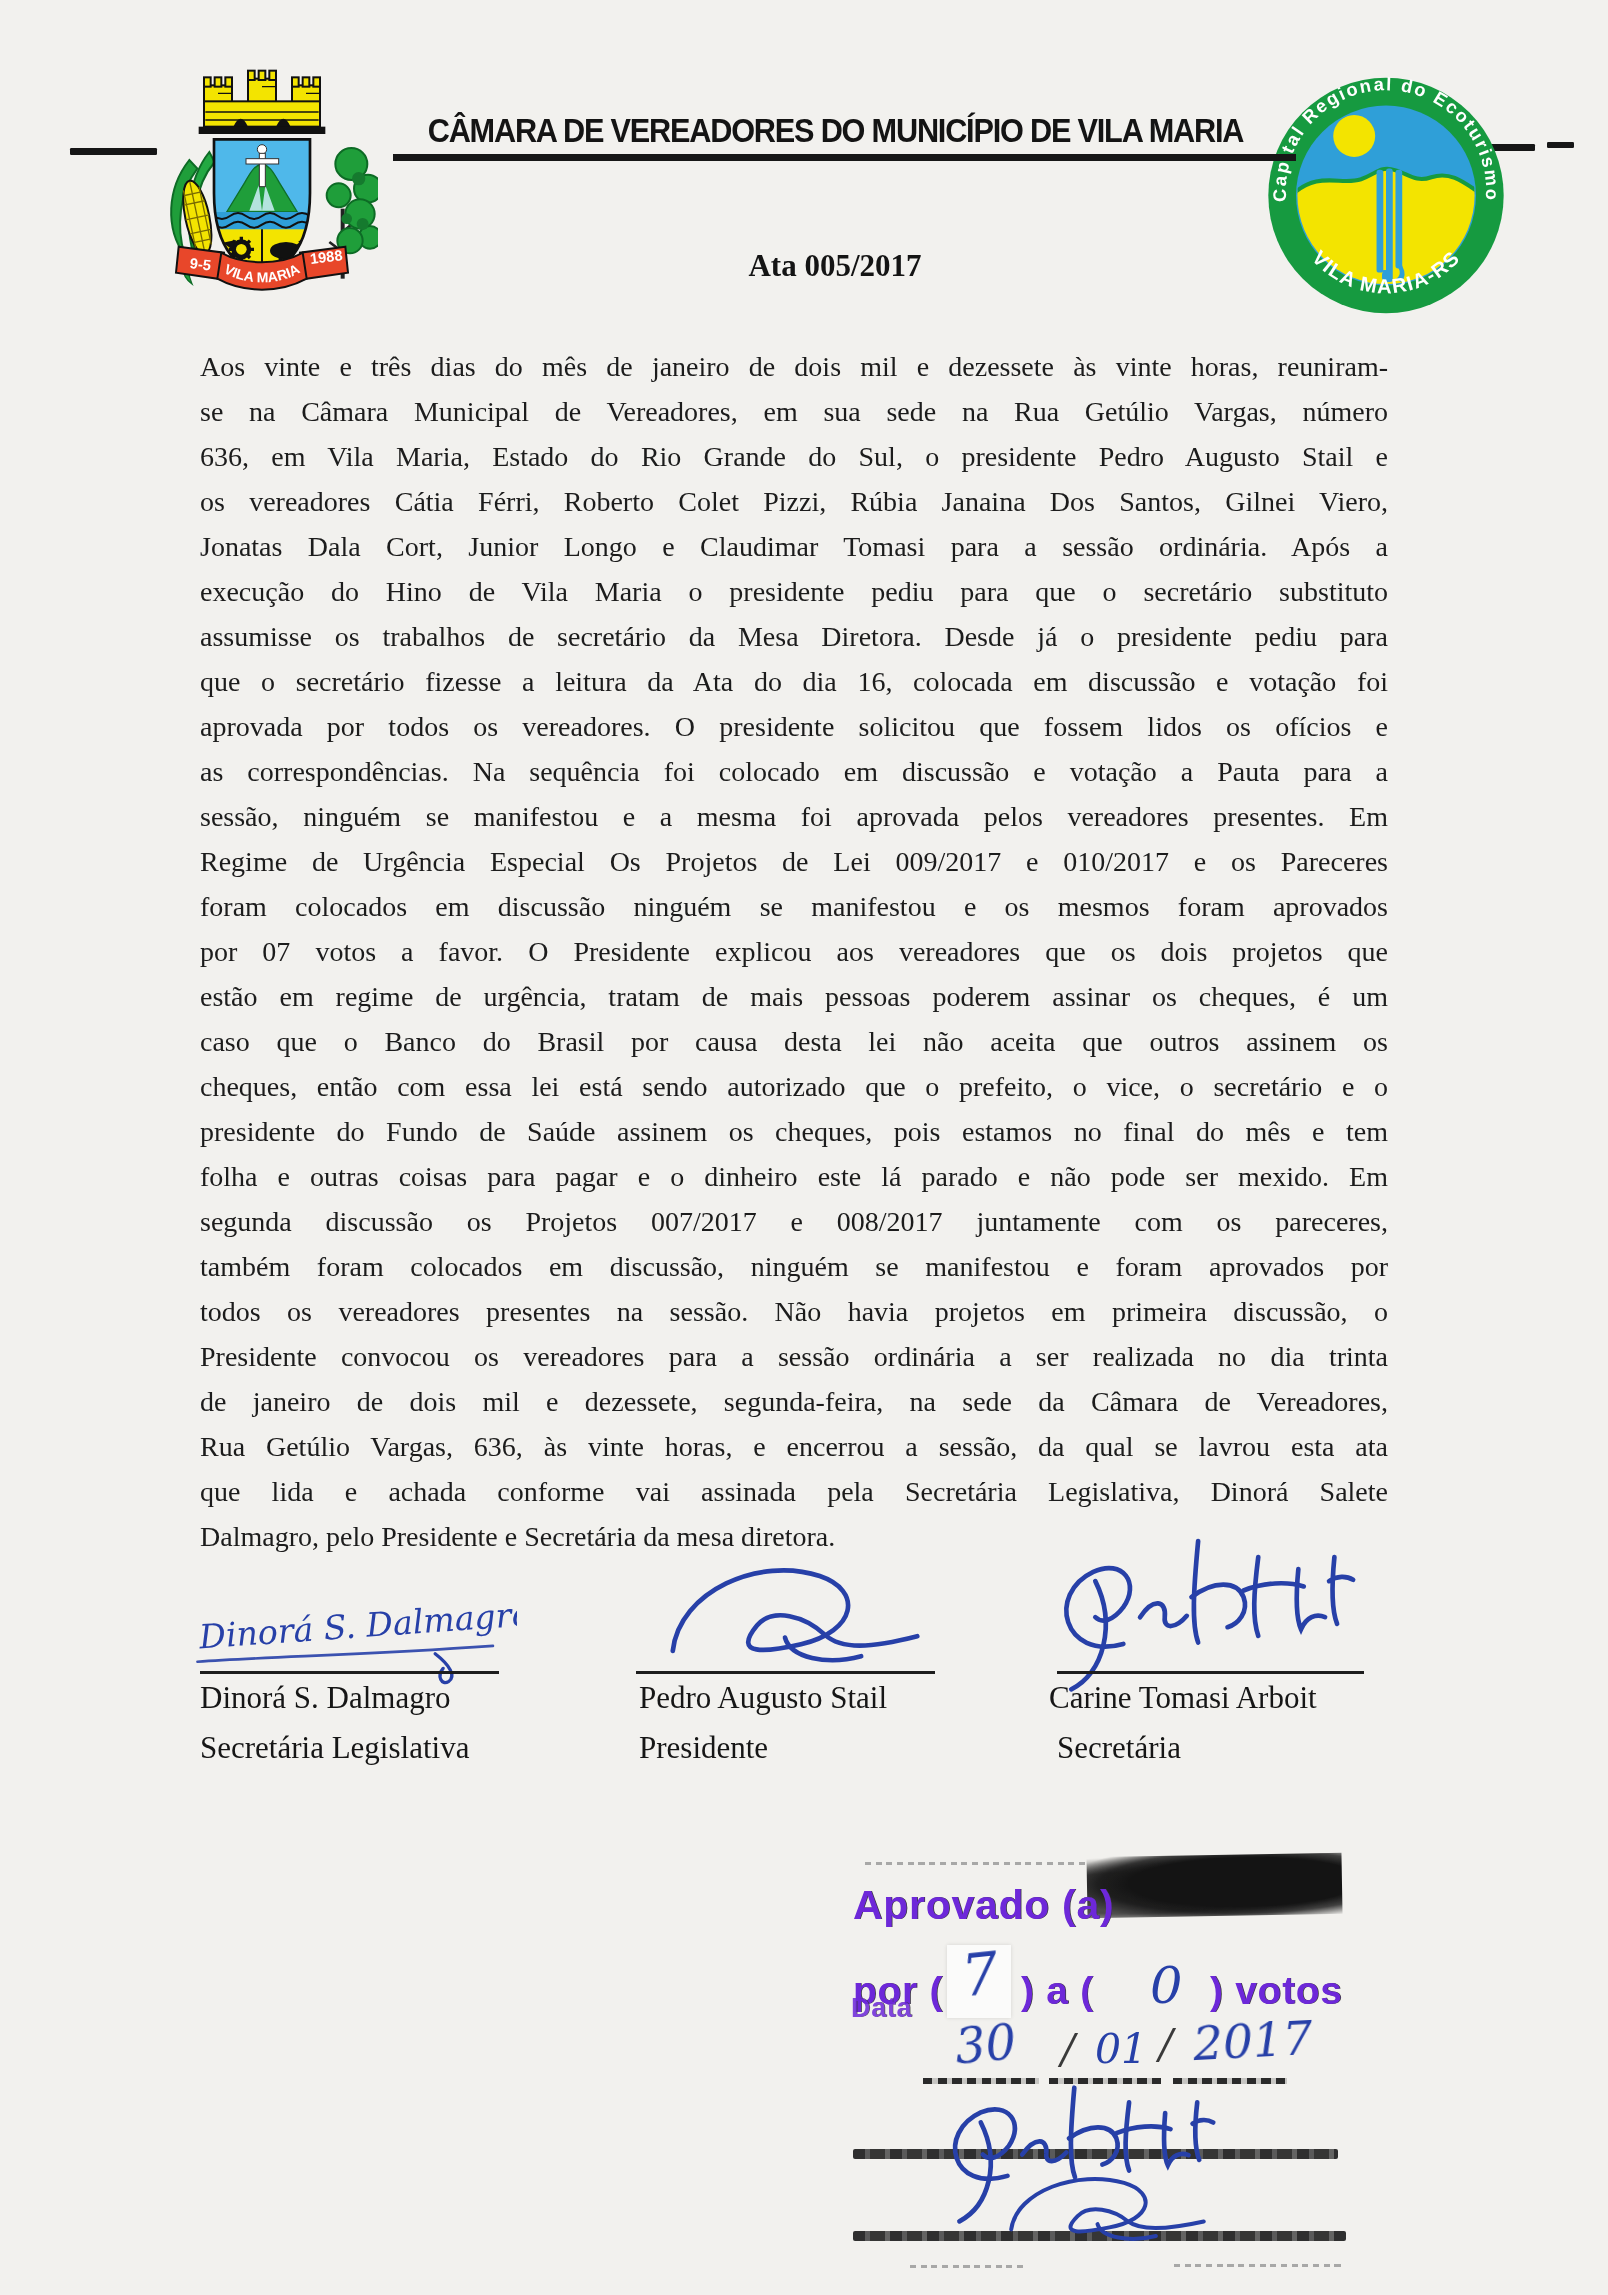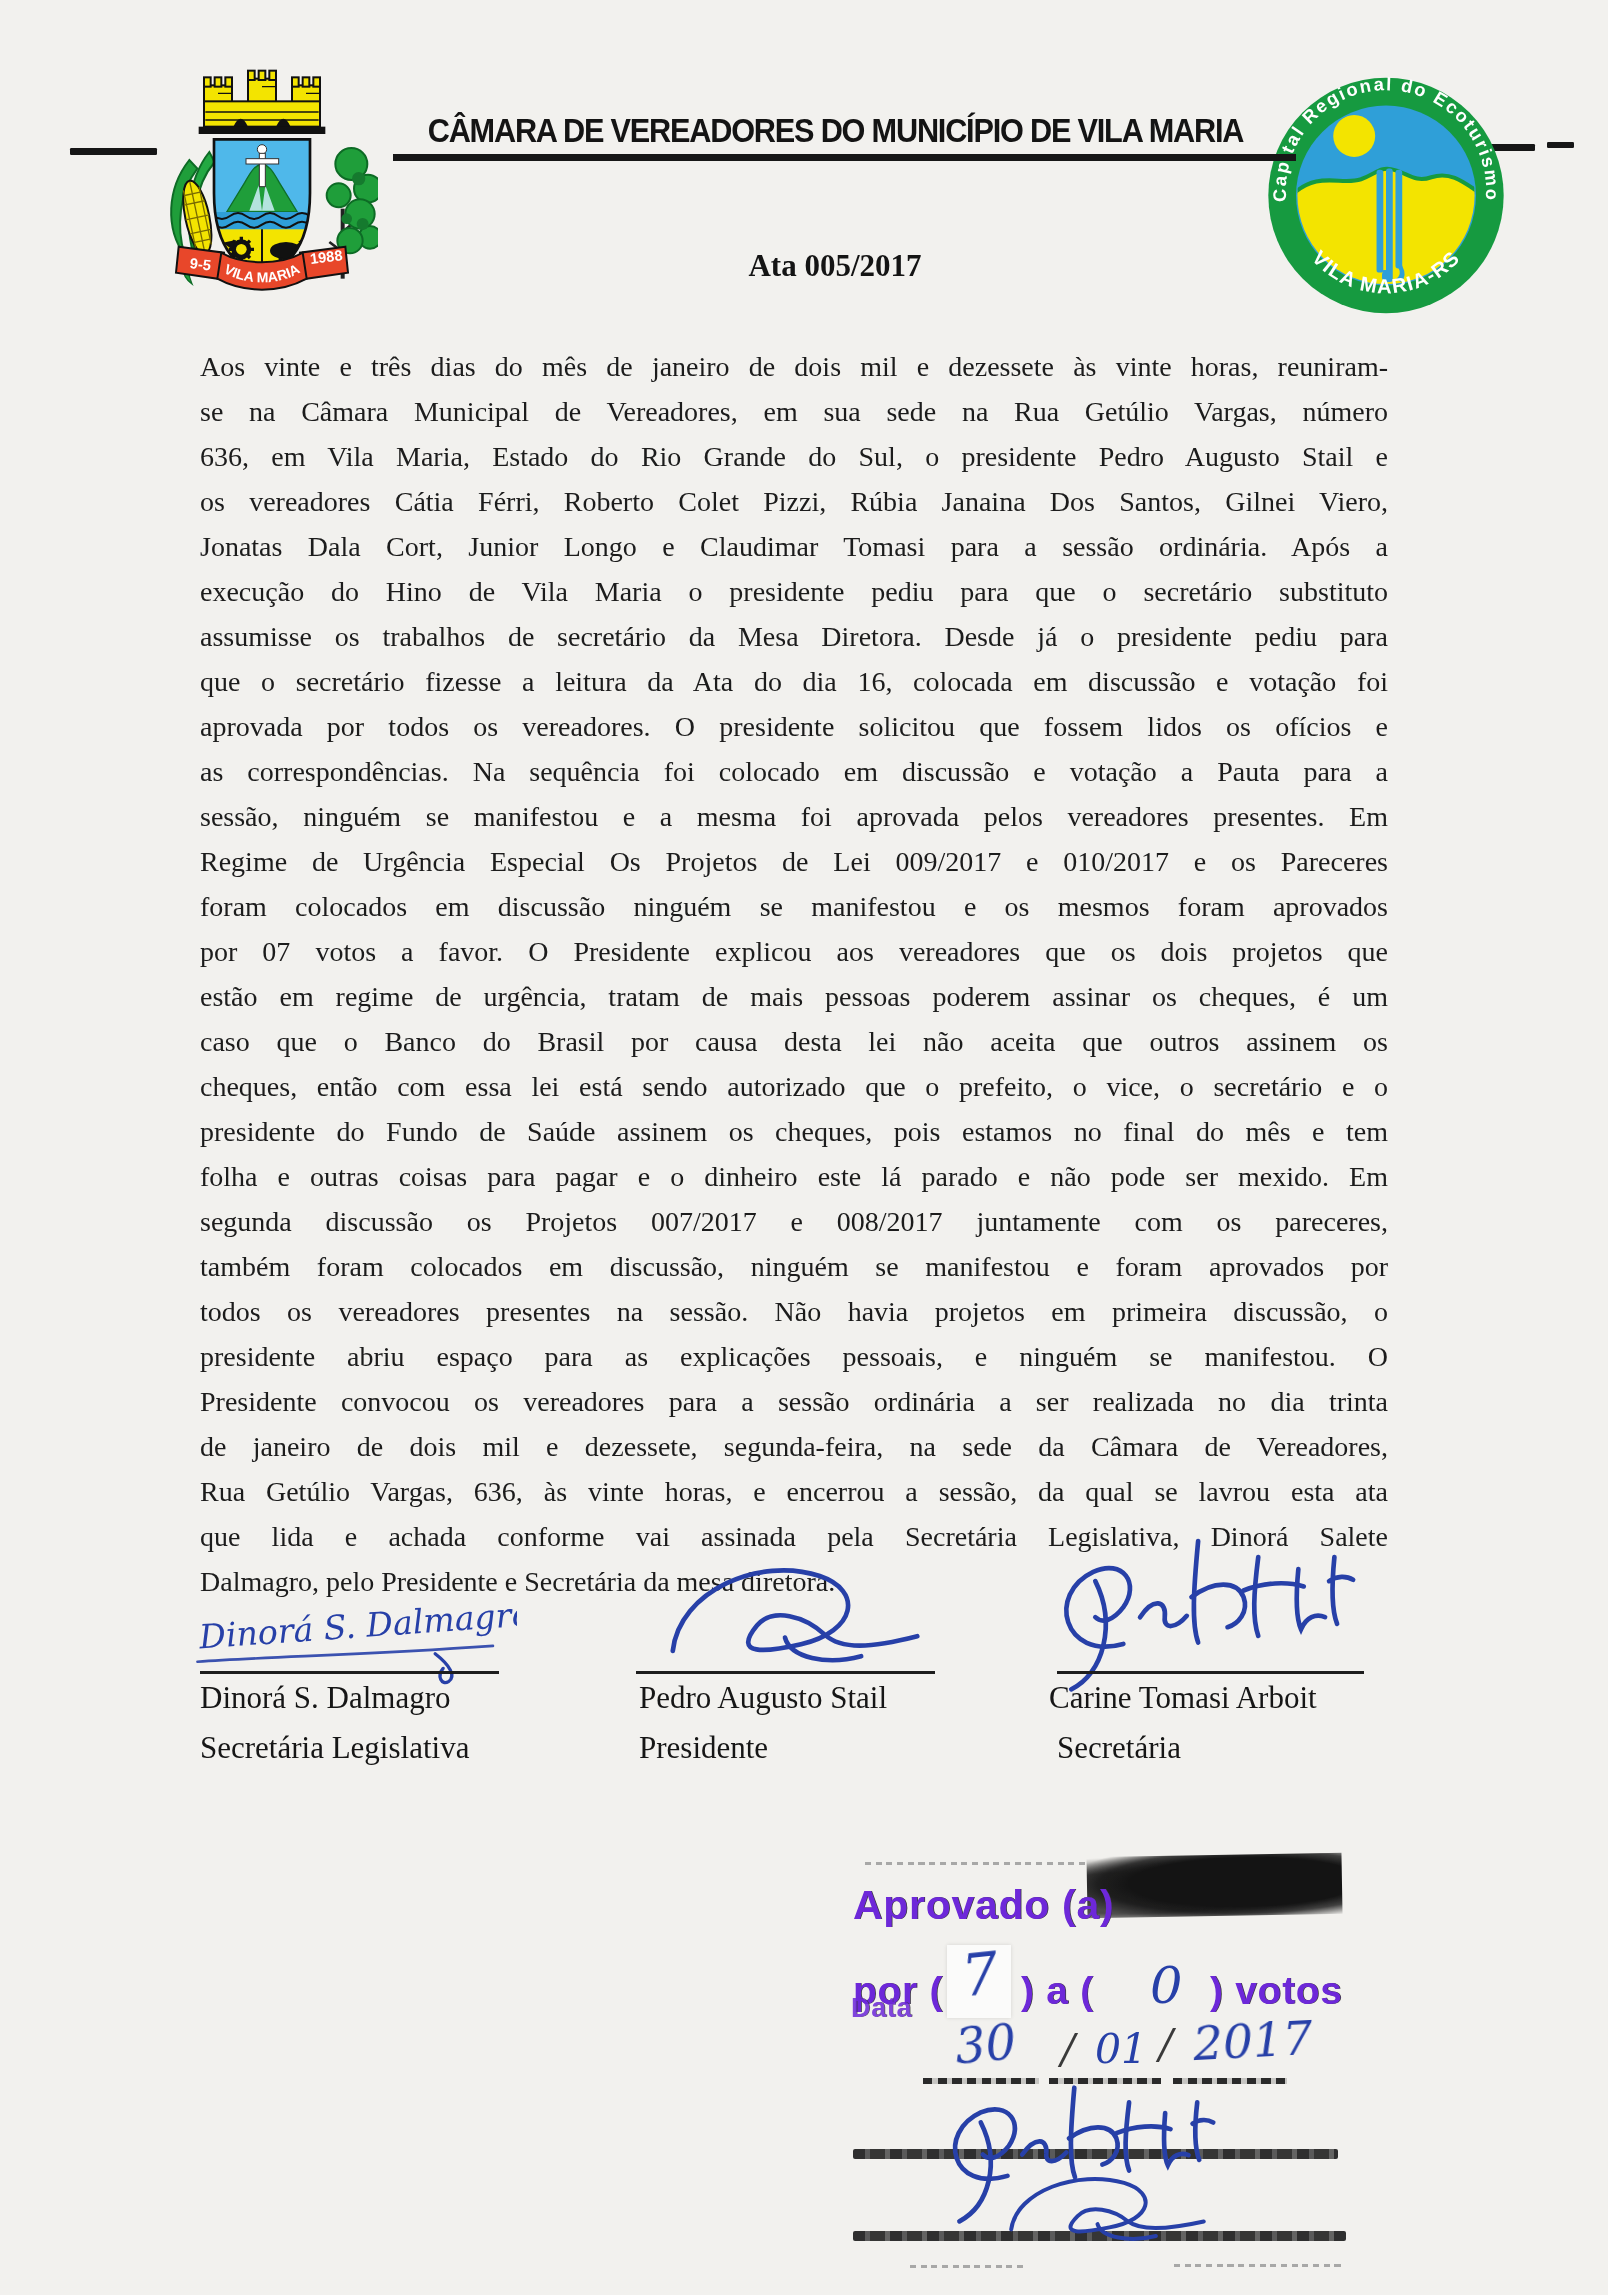--- a/index.html
+++ b/index.html
@@ -215,21 +215,20 @@
     <div class="bline">foram colocados em discussão ninguém se manifestou e os mesmos foram aprovados</div>
     <div class="bline">por 07 votos a favor. O Presidente explicou aos vereadores que os dois projetos que</div>
     <div class="bline">estão em regime de urgência, tratam de mais pessoas poderem assinar os cheques, é um</div>
     <div class="bline">caso que o Banco do Brasil por causa desta lei não aceita que outros assinem os</div>
     <div class="bline">cheques, então com essa lei está sendo autorizado que o prefeito, o vice, o secretário e o</div>
     <div class="bline">presidente do Fundo de Saúde assinem os cheques, pois estamos no final do mês e tem</div>
     <div class="bline">folha e outras coisas para pagar e o dinheiro este lá parado e não pode ser mexido. Em</div>
     <div class="bline">segunda discussão os Projetos 007/2017 e 008/2017 juntamente com os pareceres,</div>
     <div class="bline">também foram colocados em discussão, ninguém se manifestou e foram aprovados por</div>
     <div class="bline">todos os vereadores presentes na sessão. Não havia projetos em primeira discussão, o</div>
-    <div class="bline">presidente abriu espaço para as explicações pessoais, e ninguém se manifestou. O</div>
     <div class="bline">Presidente convocou os vereadores para a sessão ordinária a ser realizada no dia trinta</div>
     <div class="bline">de janeiro de dois mil e dezessete, segunda-feira, na sede da Câmara de Vereadores,</div>
     <div class="bline">Rua Getúlio Vargas, 636, às vinte horas, e encerrou a sessão, da qual se lavrou esta ata</div>
     <div class="bline">que lida e achada conforme vai assinada pela Secretária Legislativa, Dinorá Salete</div>
     <div class="bline last">Dalmagro, pelo Presidente e Secretária da mesa diretora.</div>
   </div>
 
   <svg class="ink" style="left:190px; top:1602px;" width="327" height="83" viewBox="0 0 490 125">
     <text x="14" y="70" transform="rotate(-4 14 70)" font-family="DejaVu Serif, serif" font-style="italic" font-size="50" fill="#2740a8">Dinorá S. Dalmagro</text>
     <path d="M368 78 C 390 95 400 112 388 120 C 378 126 370 112 380 100" fill="none" stroke="#2740a8" stroke-width="5" stroke-linecap="round"></path>

